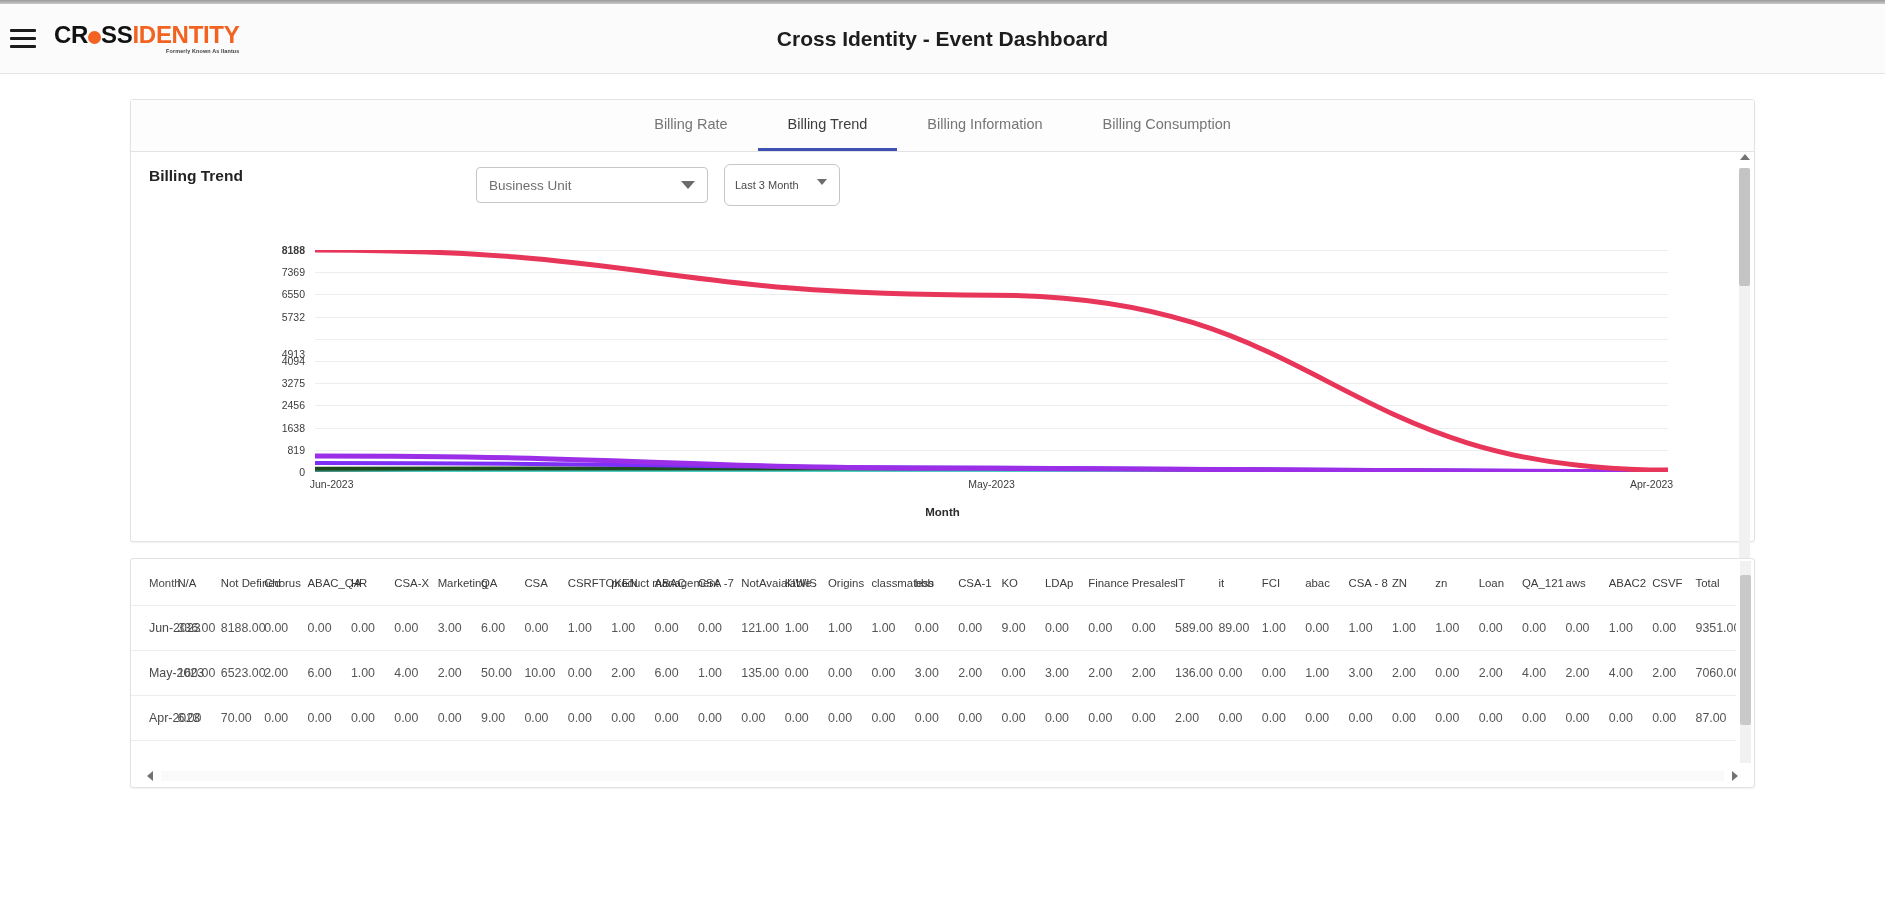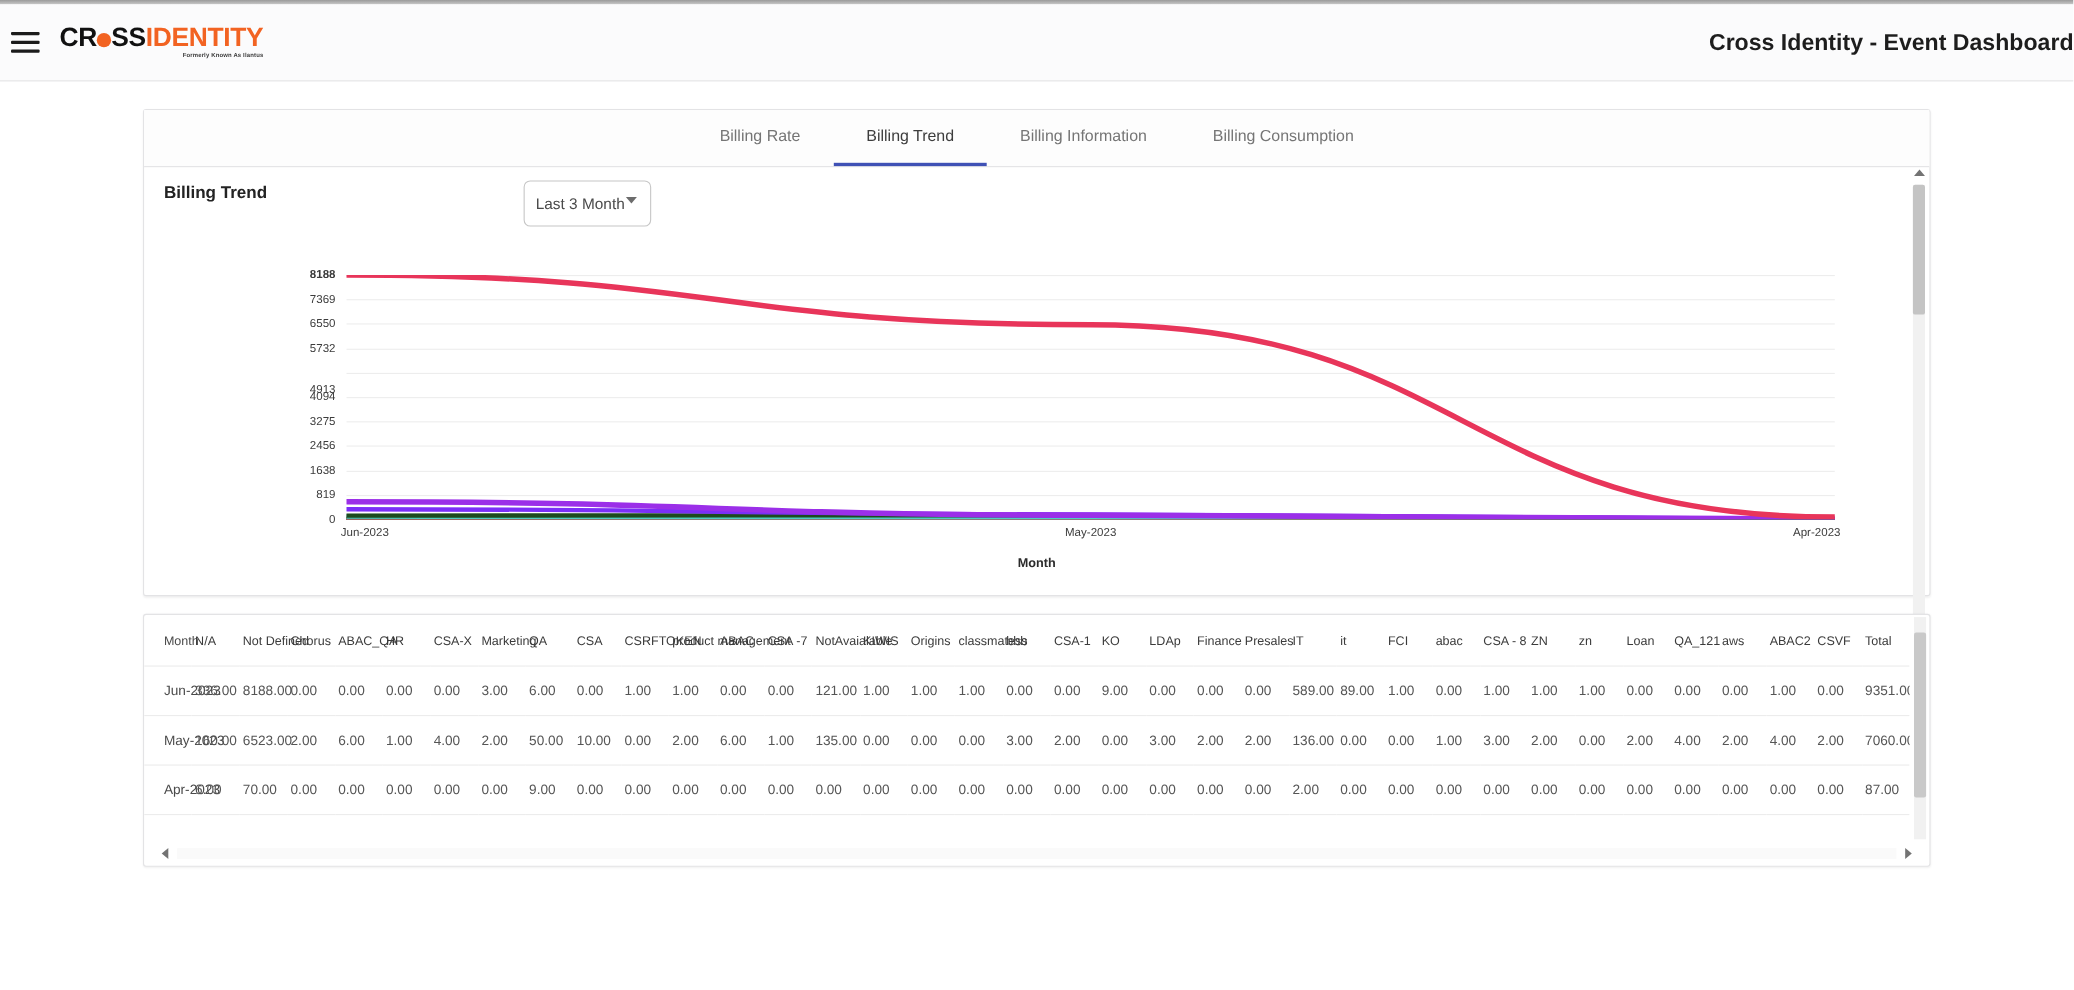--- a/index.html
+++ b/index.html
@@ -51,21 +51,21 @@
   }
   .logo-ss { color: #111; }
   .logo-identity { color: #f26322; }
   .logo-sub {
     font-size: 5.4px; color: #3a3a3a;
     letter-spacing: 0.15px; text-align: right;
     margin-top: 2px; font-weight: bold;
   }
   .page-title {
     position: absolute;
-    left: 0; right: 0; text-align: right;
+    left: 0; right: 0; text-align: center;
     font-size: 21px; font-weight: bold; color: #1d1d1d;
     pointer-events: none;
   }
 
   .card {
     margin: 25px 130px 0 130px;
     background: #fff;
     border: 1px solid #e3e3e5;
     border-radius: 3px;
     box-shadow: 0 1px 2px rgba(0,0,0,0.06);
@@ -119,21 +119,21 @@
     padding: 0 12px;
     font-size: 13.5px; color: #6d6d6d;
     position: relative; cursor: pointer;
   }
   .select-mo {
     width: 116px; height: 42px;
     border: 1px solid #c6c6c6; border-radius: 6px;
     background: #fff;
     display: flex; align-items: center;
     padding: 0 10px;
-    font-size: 14px; color: #4a4a4a;
+    font-size: 11px; color: #4a4a4a;
     position: relative; cursor: pointer;
   }
   .caret {
     width: 0; height: 0;
     border-left: 7px solid transparent;
     border-right: 7px solid transparent;
     border-top: 8px solid #6c6c6c;
     position: absolute; right: 12px; top: 50%;
     transform: translateY(-50%);
   }
@@ -310,20 +310,24 @@
     <div class="tab active">Billing Trend</div>
     <div class="tab">Billing Information</div>
     <div class="tab">Billing Consumption</div>
   </div>
 
   <div class="panel">
     <div class="panel-inner">
       <div class="chart-title">Billing Trend</div>
 
       <div class="controls">
+        <div class="select-bu">
+          <span>Business Unit</span>
+          <span class="caret"></span>
+        </div>
         <div class="select-mo">
           <span>Last 3 Month</span>
           <span class="caret small"></span>
         </div>
       </div>
 
       <div class="plot-wrap">
         <div class="ylabels" id="ylabels">
             <div class="ylabel" style="top: 222px;">0</div>
             <div class="ylabel" style="top: 199.795px;">819</div>

